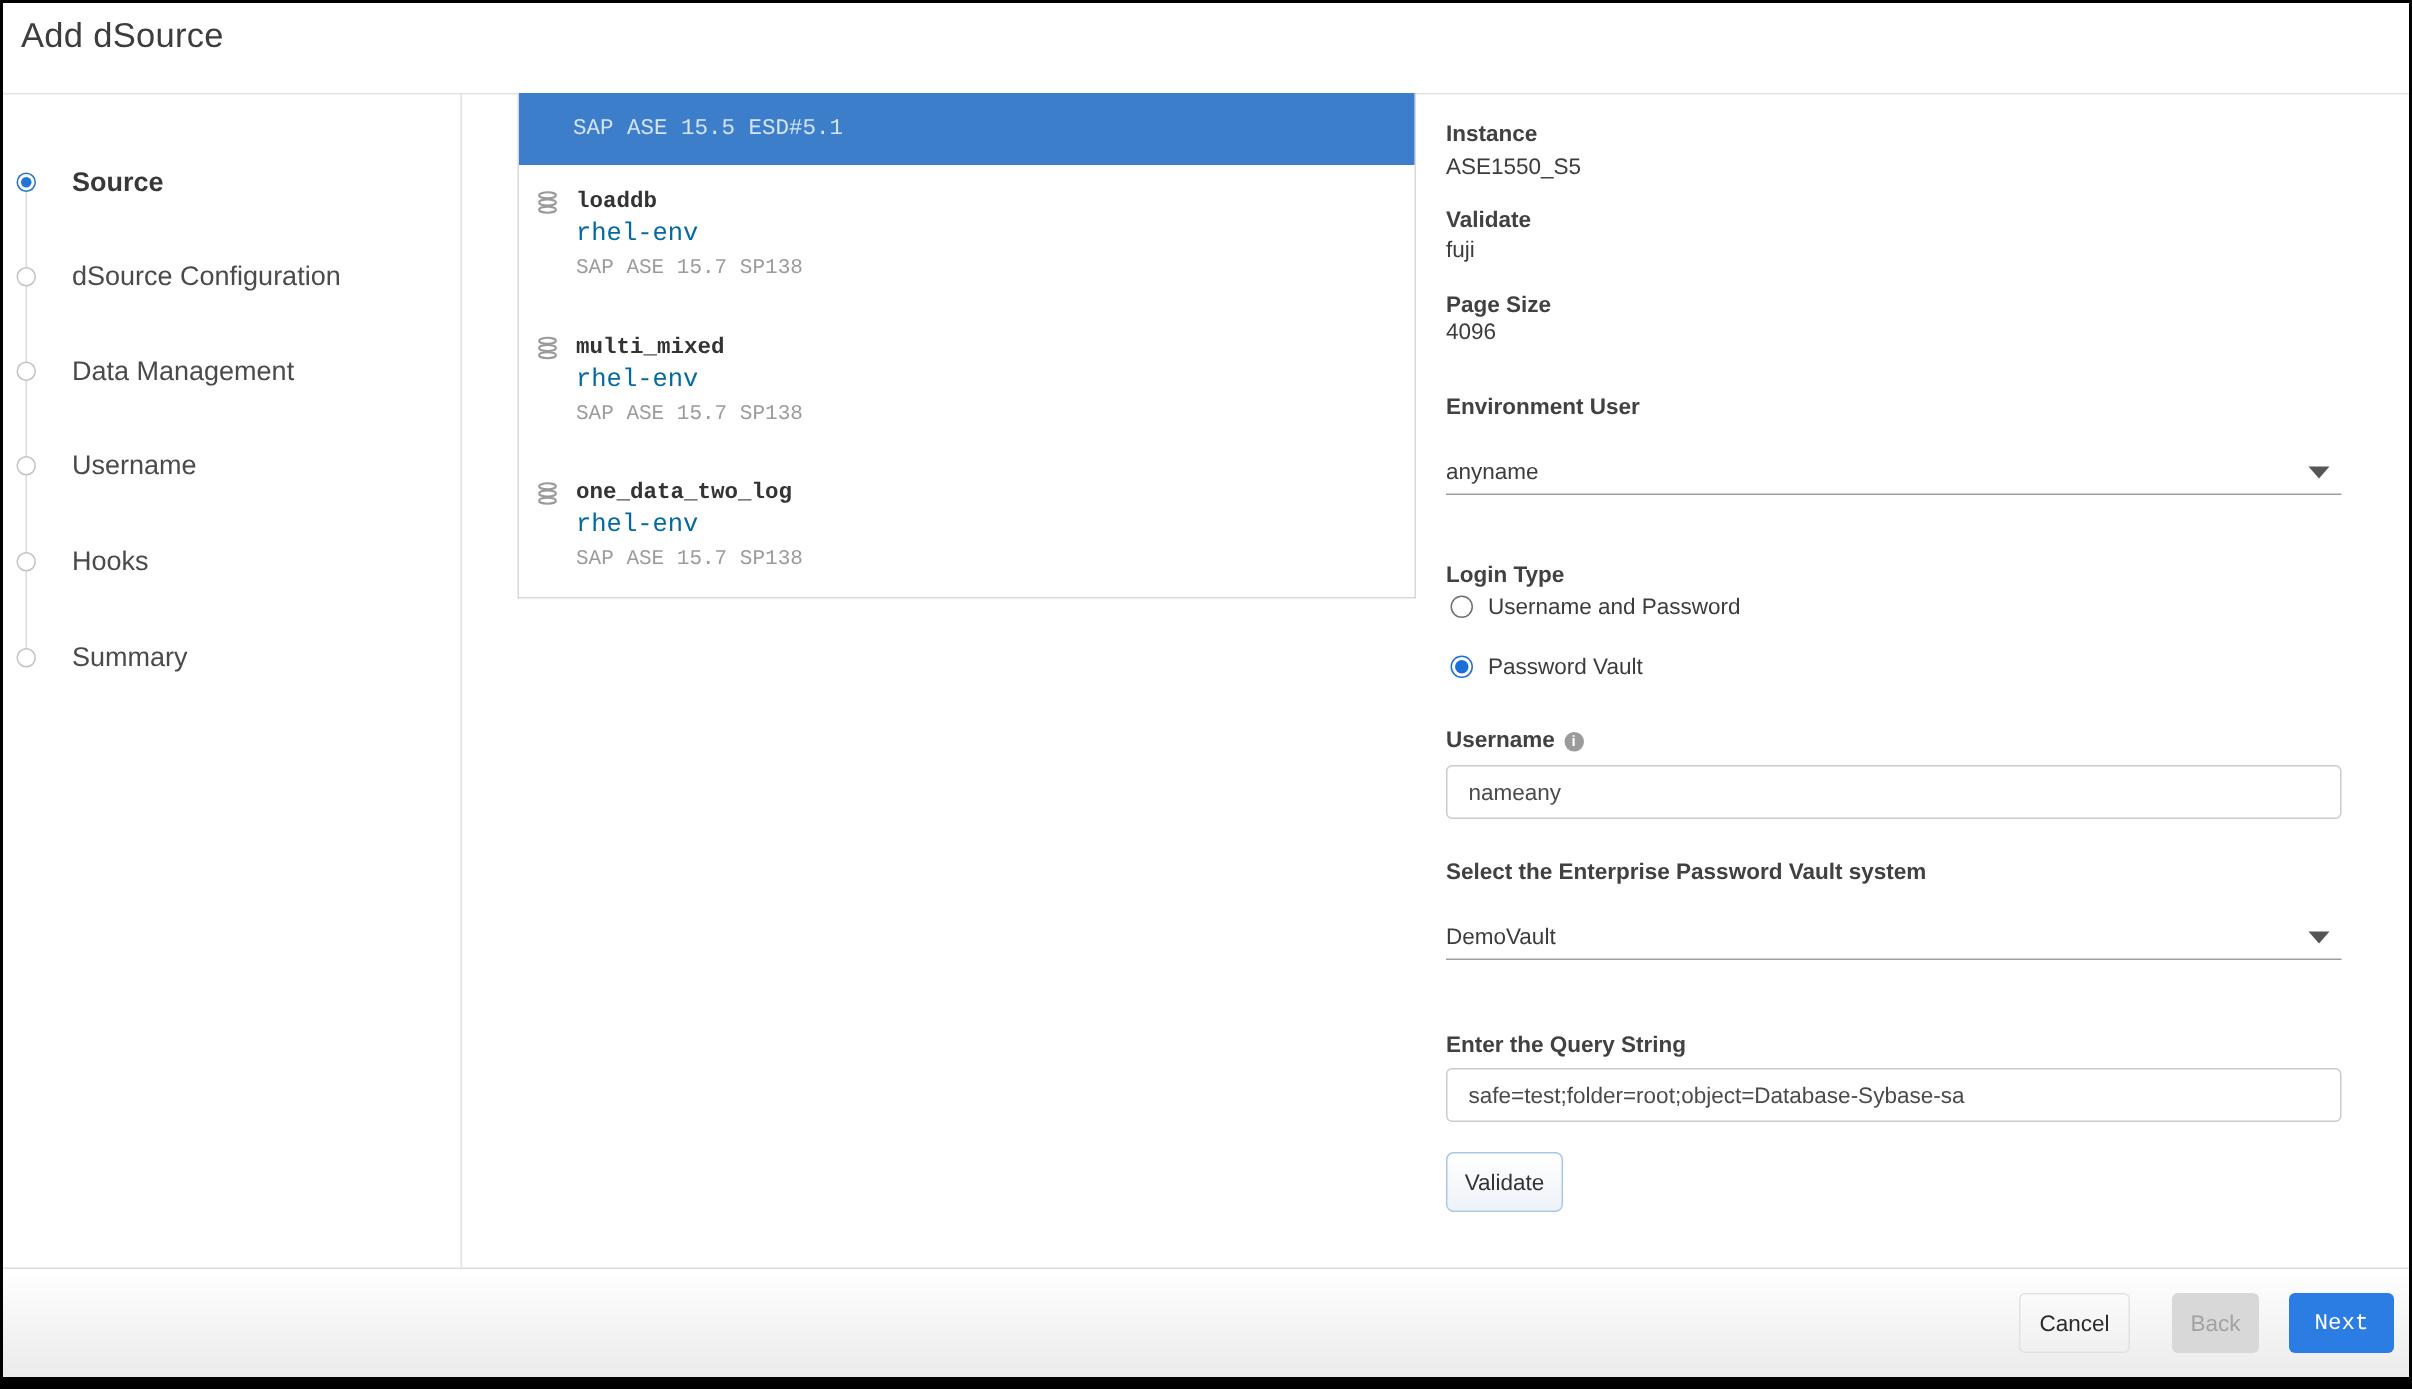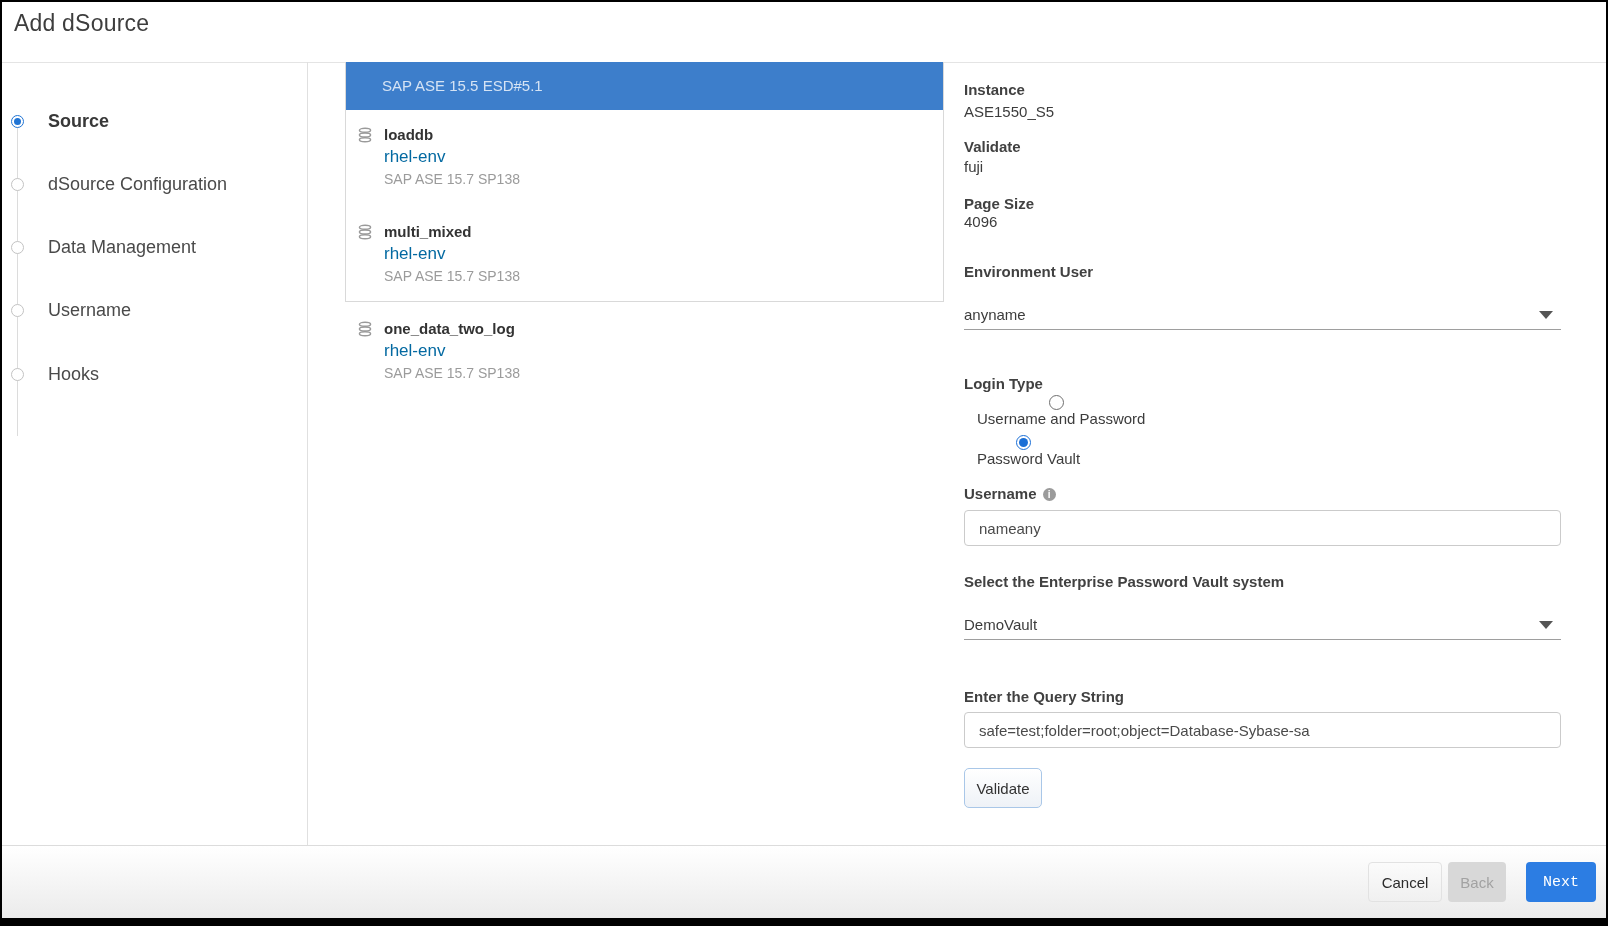--- a/index.html
+++ b/index.html
@@ -54,23 +54,24 @@
   }
   .step-label {
     position: absolute; left: 46px;
     font-size: 18px; color: #4a4a4a;
   }
   .step-label.active { font-weight: bold; color: #383838; }
 
   
   .source-panel {
     position: absolute; left: 343px; top: 60px;
-    width: 599px; height: 240px;
+    width: 599px; height: 337px;
     border: 1px solid #d9d9d9; border-top: none;
     background: #fff;
+    font-family: Liberation Mono, monospace;
   }
   .instance-row {
     height: 48px; background: #3d7ecb;
     color: #d5e3f4; font-size: 15px;
     line-height: 48px; padding-left: 36px;
     cursor: pointer;
   }
   .db-item {
     position: relative;
     padding: 14px 0 17px 38px;
@@ -103,21 +104,21 @@
     font-size: 15px; color: #3c3c3c;
   }
   .caret-down {
     position: absolute; right: 8px; bottom: 10px;
     width: 0; height: 0;
     border-left: 7px solid transparent;
     border-right: 7px solid transparent;
     border-top: 8px solid #555;
   }
 
-  .radio-row { position: absolute; left: 23px; height: 18px; display: flex; align-items: center; cursor: pointer; flex-direction: column; }
+  .radio-row { position: absolute; left: 23px; height: 18px; display: flex; align-items: center; cursor: pointer; }
   .radio {
     position: relative; width: 15px; height: 15px; border-radius: 50%;
     border: 1px solid #6f6f6f; background: #fff; flex: 0 0 auto;
   }
   .radio.selected { border-color: #1b6fd6; }
   .radio.selected::after {
     content: ""; position: absolute; left: 2px; top: 2px; right: 2px; bottom: 2px;
     border-radius: 50%; background: #1b6fd6;
   }
   .radio-label { margin-left: 10px; font-size: 15px; color: #3c3c3c; }
@@ -159,21 +160,21 @@
     display: flex; align-items: center; justify-content: flex-end;
     padding-right: 10px;
   }
   .btn {
     height: 40px; border-radius: 4px; font-size: 15px;
     font-family: "Liberation Sans", sans-serif;
     display: inline-flex; align-items: center; justify-content: center;
     cursor: pointer; border: none;
   }
   .btn-cancel {
-    width: 74px; margin-right: 6px;
+    width: 74px; margin-right: 28px;
     background: linear-gradient(#fbfbfb, #f0f0f0);
     border: 1px solid #e2e2e2; color: #2b2b2b;
   }
   .btn-back {
     width: 58px; margin-right: 20px;
     background: #d8d8d8; color: #a2a2a2; cursor: default;
   }
   .btn-next {
     width: 70px;
     background: #2c7de3; color: #fff; font-family: Liberation Mono, monospace;
@@ -202,20 +203,24 @@
       <span class="step-dot"></span>
       <span class="step-label">Data Management</span>
     </div>
     <div class="step" style="top:238px">
       <span class="step-dot"></span>
       <span class="step-label">Username</span>
     </div>
     <div class="step" style="top:302px">
       <span class="step-dot"></span>
       <span class="step-label">Hooks</span>
+    </div>
+    <div class="step" style="top:366px">
+      <span class="step-dot"></span>
+      <span class="step-label">Summary</span>
     </div>
   </div>
 
   <div class="source-panel">
     <div class="instance-row">SAP ASE 15.5 ESD#5.1</div>
 
     <div class="db-item">
       <svg class="db-icon" viewBox="0 0 16 16">
         <g fill="none" stroke="#9a9a9a" stroke-width="1.4">
           <ellipse cx="8" cy="3.2" rx="5.6" ry="2"></ellipse>

